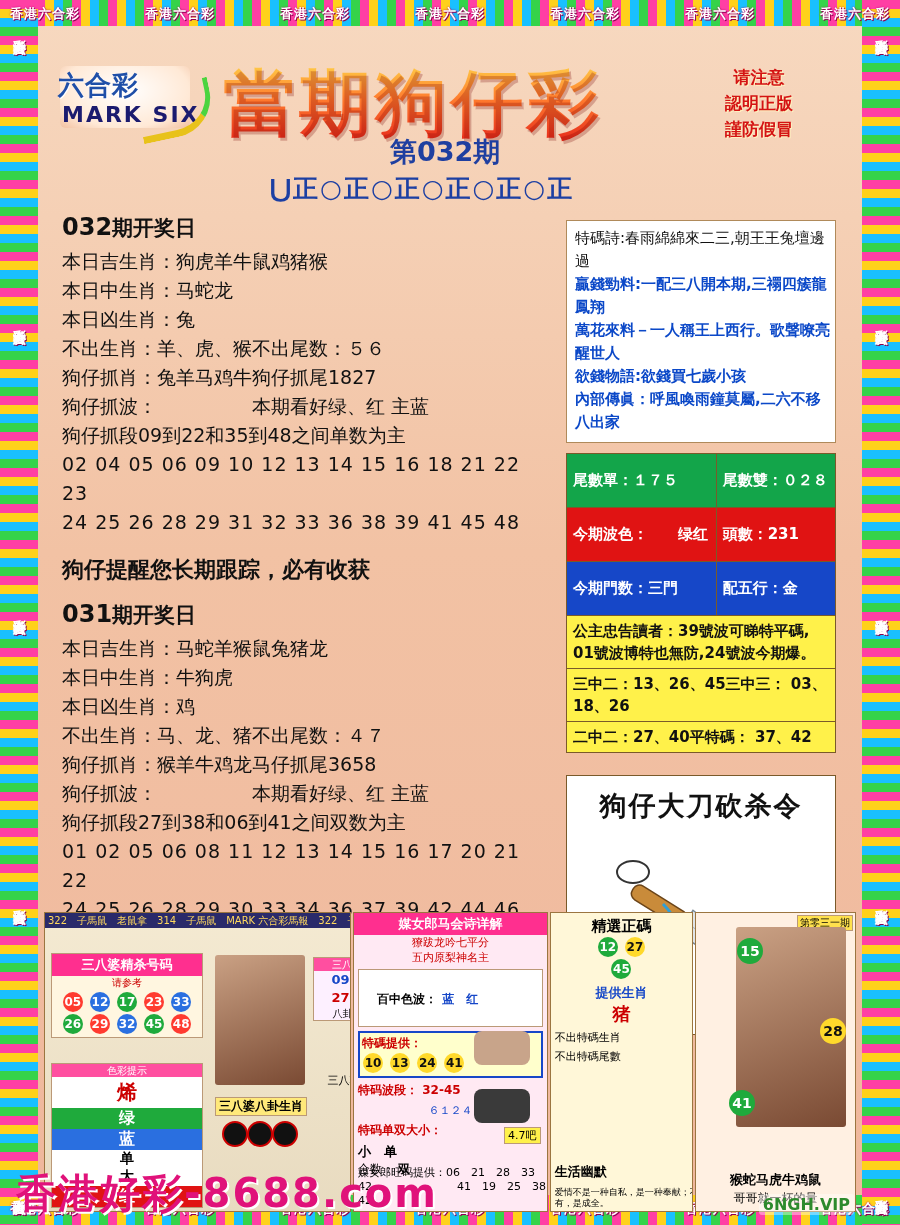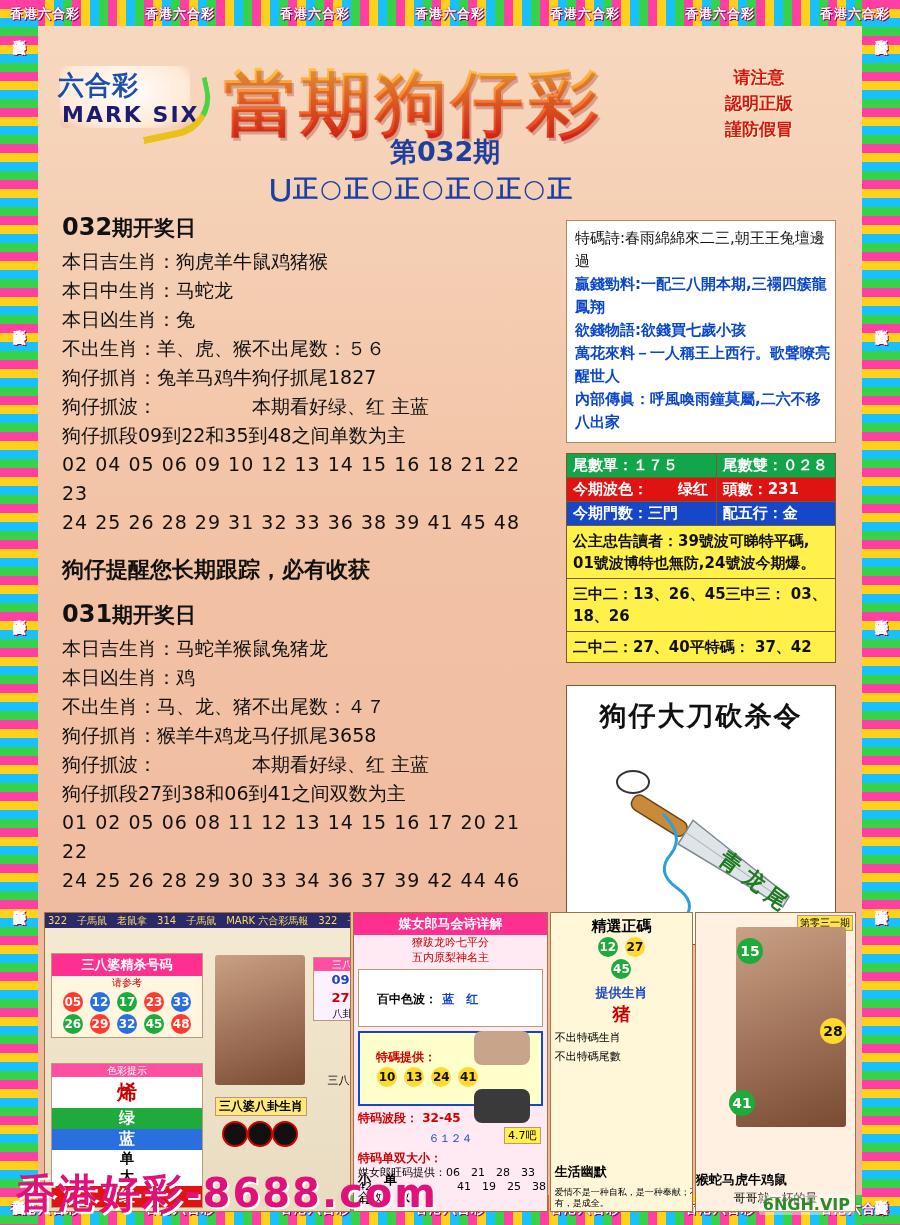--- a/index.html
+++ b/index.html
@@ -96,21 +96,21 @@
   .remind{font-size:22px;font-weight:bold;color:#111;margin:18px 0 14px 0;}
 
   
   .poem-box{
     border:1px solid #b08a5a;background:#fff;padding:6px 0 8px 8px;
     font-size:15px;line-height:23px;color:#111;
   }
   .poem-box .l-blue{color:#0b48c8;font-weight:bold;}
   .poem-box .l-black{color:#111;}
   .tbl{margin-top:10px;border:1px solid #7a5a2a;width:100%;border-collapse:collapse;}
-  .tbl td{border:1px solid #7a5a2a;font-size:15px;padding:2px 6px;font-weight:bold;}
+  .tbl td{border:1px solid #7a5a2a;font-size:15px;padding:17px 6px;font-weight:bold;}
   .r-green{background:#13a54a;color:#fff;}
   .r-red{background:#e01313;color:#fff;}
   .r-blue{background:#1647c8;color:#fff;}
   .note-yellow{
     background:#fff14a;border:1px solid #7a5a2a;border-top:none;
     font-size:15px;line-height:22px;padding:4px 6px;color:#111;font-weight:bold;
   }
   .note-yellow .sep{display:block;border-top:1px solid #7a5a2a;margin:4px -6px 4px -6px;}
 
   .knife-box{
@@ -240,37 +240,38 @@
         <div class="numrow">02 04 05 06 09 10 12 13 14 15 16 18 21 22 23</div>
         <div class="numrow">24 25 26 28 29 31 32 33 36 38 39 41 45 48</div>
 
         <div class="remind">狗仔提醒您长期跟踪，必有收获</div>
 
         <div class="issue-head">
           <span class="num">031</span><span>期开奖日</span>
         </div>
 
         <div class="line"><span>本日吉生肖：</span><span>马蛇羊猴鼠兔猪龙</span></div>
+        <div class="line"><span>本日中生肖：</span><span>牛狗虎</span></div>
         <div class="line"><span>本日凶生肖：</span><span>鸡</span></div>
         <div class="line"><span>不出生肖：</span><span>马、龙、猪不出尾数：４７</span></div>
         <div class="line"><span>狗仔抓肖：</span><span>猴羊牛鸡龙马仔抓尾3658</span></div>
         <div class="line"><span>狗仔抓波：</span><span>　　　　　本期看好绿、红 主蓝</span></div>
         <div class="line"><span>狗仔抓段</span><span>27到38和06到41之间双数为主</span></div>
 
         <div class="numrow">01 02 05 06 08 11 12 13 14 15 16 17 20 21 22</div>
         <div class="numrow">24 25 26 28 29 30 33 34 36 37 39 42 44 46</div>
       </div>
 
       <div class="col-right">
 
         <div class="poem-box">
           <div class="l-black">特碼詩:春雨綿綿來二三,朝王王兔壇邊過</div>
           <div class="l-blue">贏錢勁料:一配三八開本期,三禤四簇龍鳳翔</div>
+          <div class="l-blue">萬花來料－一人稱王上西行。歌聲嘹亮醒世人</div>
           <div class="l-blue">欲錢物語:欲錢買七歲小孩</div>
-          <div class="l-blue">萬花來料－一人稱王上西行。歌聲嘹亮醒世人</div>
           <div class="l-blue">內部傳眞：呼風喚雨鐘莫屬,二六不移八出家</div>
         </div>
 
         <table class="tbl">
           <tbody>
               <tr>
             <td class="r-green">尾數單：１７５</td>
             <td class="r-green">尾數雙：０２８</td>
           </tr>
           <tr>
@@ -373,21 +374,21 @@
       <div class="bcard b2">
         <div class="pink-head">媒女郎马会诗详解</div>
         <div style="text-align:center;font-size:11px;color:#c00">獠跋龙吟七平分</div>
         <div style="text-align:center;font-size:11px;color:#c00">五内原梨神名主</div>
 
         <div style="margin:4px;border:1px solid #b97;background:#fff;padding:18px">
           <span style="font-size:12px;font-weight:bold">百中色波：</span>
           <span style="font-size:12px;font-weight:bold;color:#1647c8">蓝　红</span>
         </div>
 
-        <div style="margin:4px;border:2px solid #1647c8;background:#ffffcc;padding:16px">
+        <div style="margin:4px;border:2px solid #1647c8;background:#ffffcc;padding:2px">
           <div style="font-size:12px;font-weight:bold;color:#c00">特碼提供：</div>
           <div>
             <span class="ball y">10</span>
             <span class="ball y">13</span>
             <span class="ball y">24</span>
             <span class="ball y">41</span>
           </div>
         </div>
 
         <div style="margin:4px;font-size:12px;font-weight:bold;color:#c00">特码波段： 32-45</div>
@@ -422,21 +423,21 @@
         <div style="position:absolute;left:4px;bottom:30px;font-size:13px;font-weight:bold">生活幽默</div>
         <div style="position:absolute;left:4px;bottom:2px;width:168px;font-size:9px;line-height:11px">爱情不是一种自私，是一种奉献；不是占有，是成全。</div>
       </div>
 
       <div class="bcard" style="width:198px;background:#fff0e2">
         <div style="position:absolute;right:2px;top:2px;font-size:10px;background:#ffe14d;border:1px solid #b97;padding:0 2px">第零三一期</div>
         <div class="lady" style="left:40px;top:14px;width:110px;height:200px;"></div>
         <span class="ball g" style="position:absolute;left:40px;top:24px;width:26px;height:26px;line-height:26px;font-size:14px">15</span>
         <span class="ball y" style="position:absolute;right:8px;top:104px;width:26px;height:26px;line-height:26px;font-size:14px">28</span>
         <span class="ball g" style="position:absolute;left:32px;top:176px;width:26px;height:26px;line-height:26px;font-size:14px">41</span>
-        <div style="position:absolute;left:0;bottom:22px;width:100%;font-size:13px;font-weight:bold">猴蛇马虎牛鸡鼠</div>
+        <div style="position:absolute;left:0;bottom:22px;width:100%;text-align:center;font-size:13px;font-weight:bold">猴蛇马虎牛鸡鼠</div>
         <div style="position:absolute;left:0;bottom:4px;width:100%;text-align:center;font-size:12px">哥哥就一杯的量</div>
       </div>
     </div>
   </div>
 
   <div class="watermark">香港好彩-8688.com</div>
   <div class="vip">6NGH.VIP</div>
 </div>
 
 </body></html>

